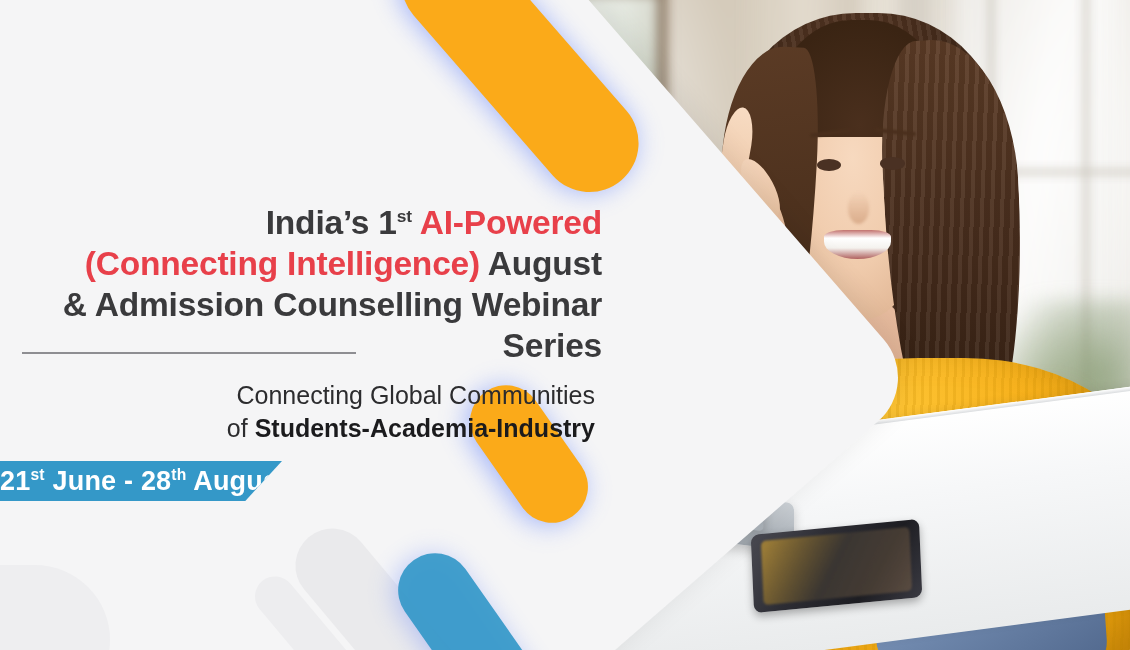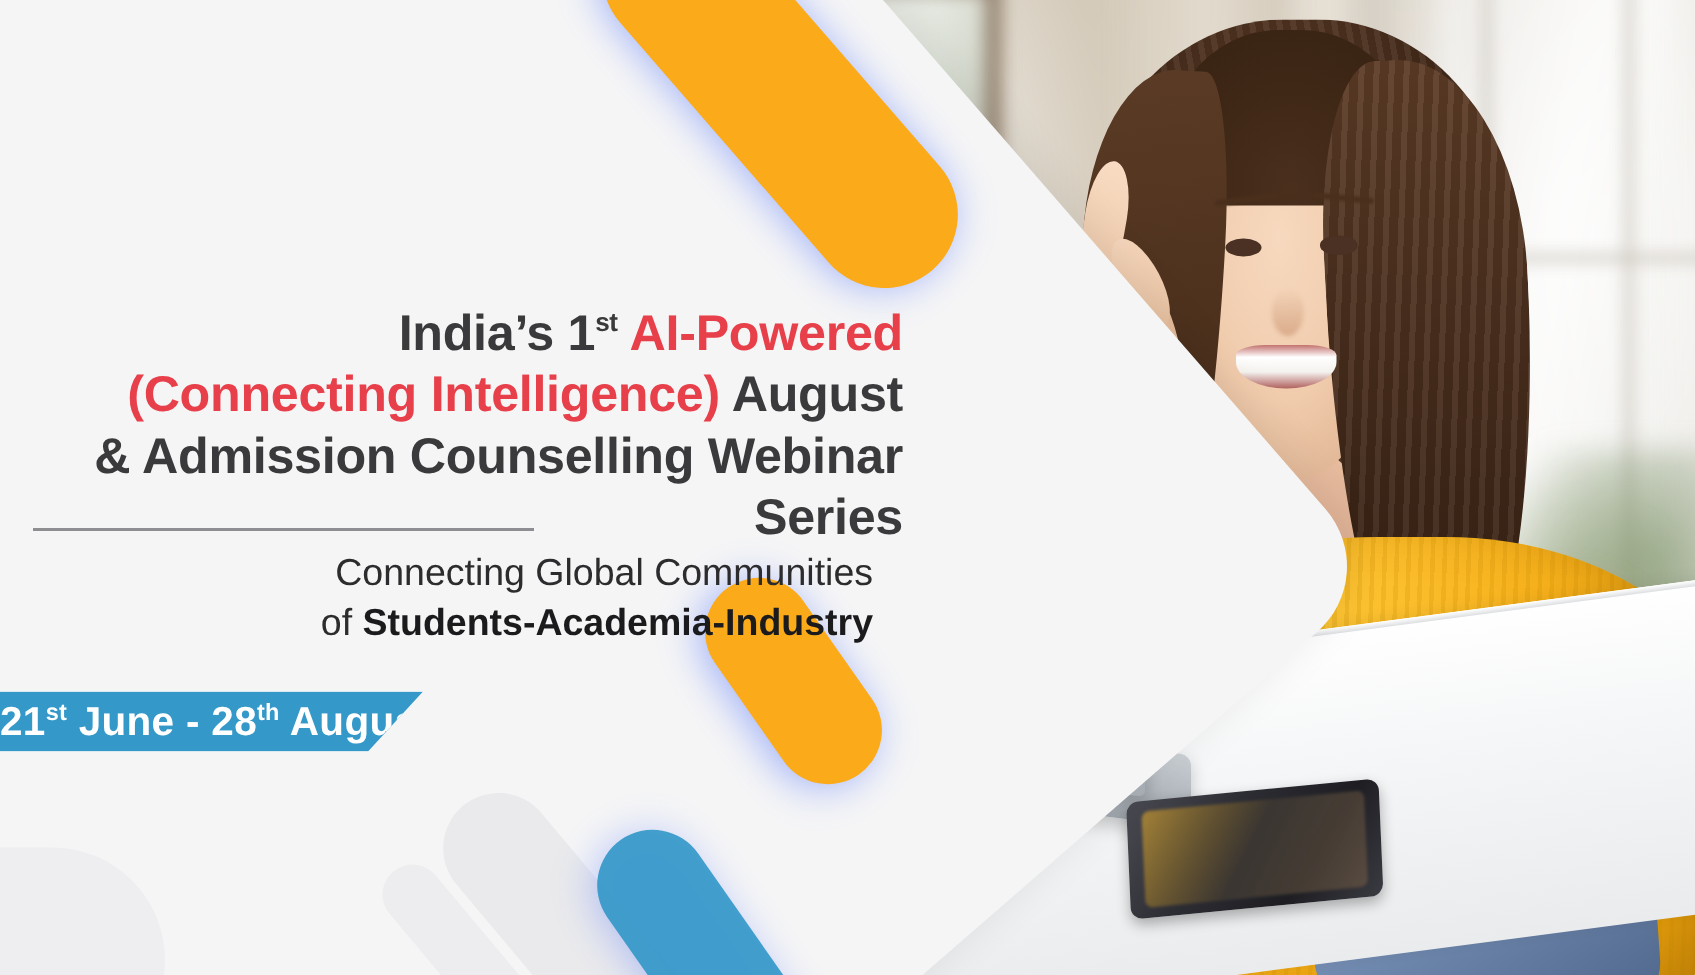--- a/index.html
+++ b/index.html
@@ -496,21 +496,21 @@
     width: 334px;
     height: 2px;
     background: #8e8e92;
   }
 
   .subhead {
     position: absolute;
     left: 22px;
     top: 366px;
     width: 560px;
-    margin: 0;
+    margin: 13px;
     font-size: 25px;
     line-height: 33px;
     font-weight: 500;
     color: #2c2c2e;
   }
   .subhead .strong { font-weight: 800; color: #1b1b1d; }
 
   .date-badge {
     position: absolute;
     left: 0;

